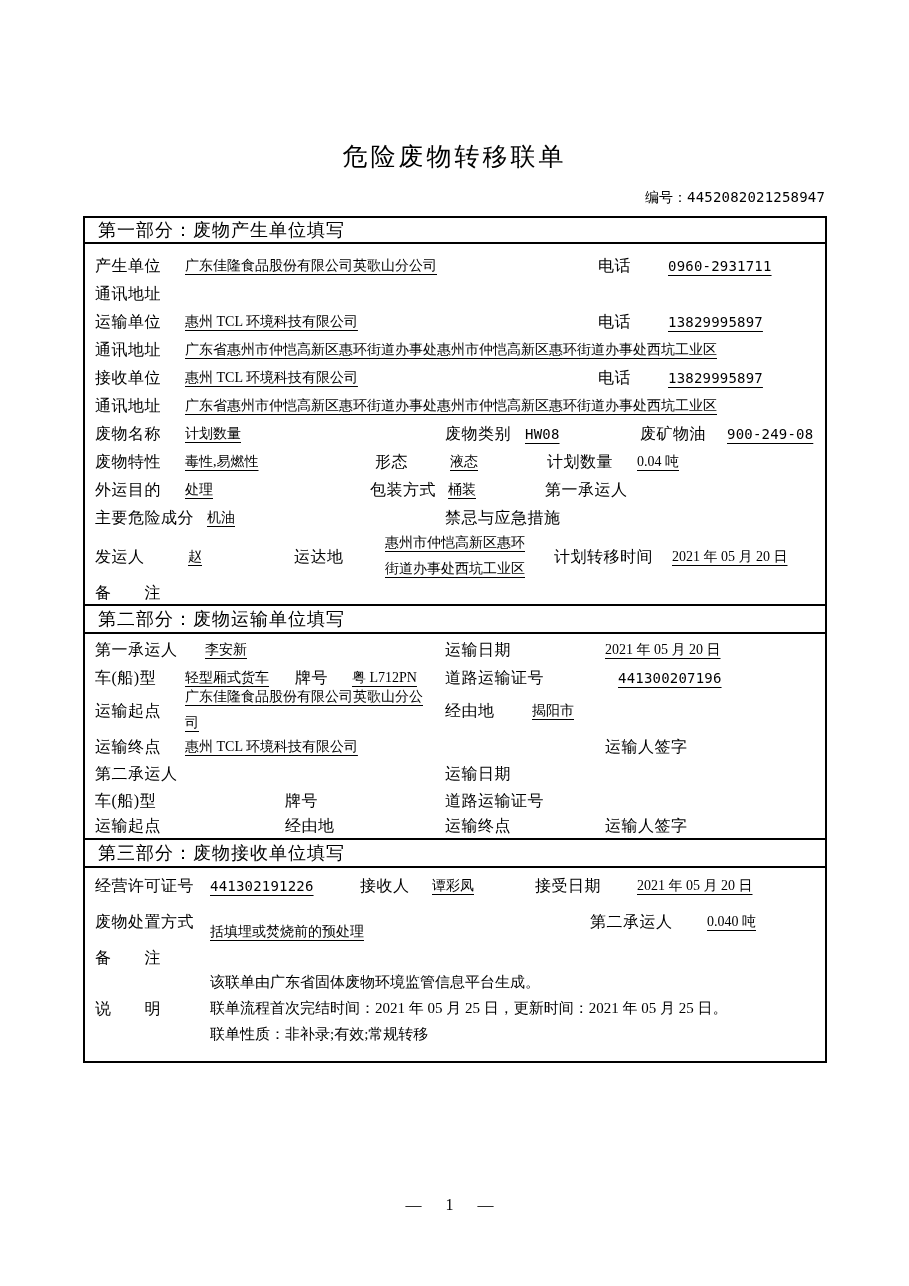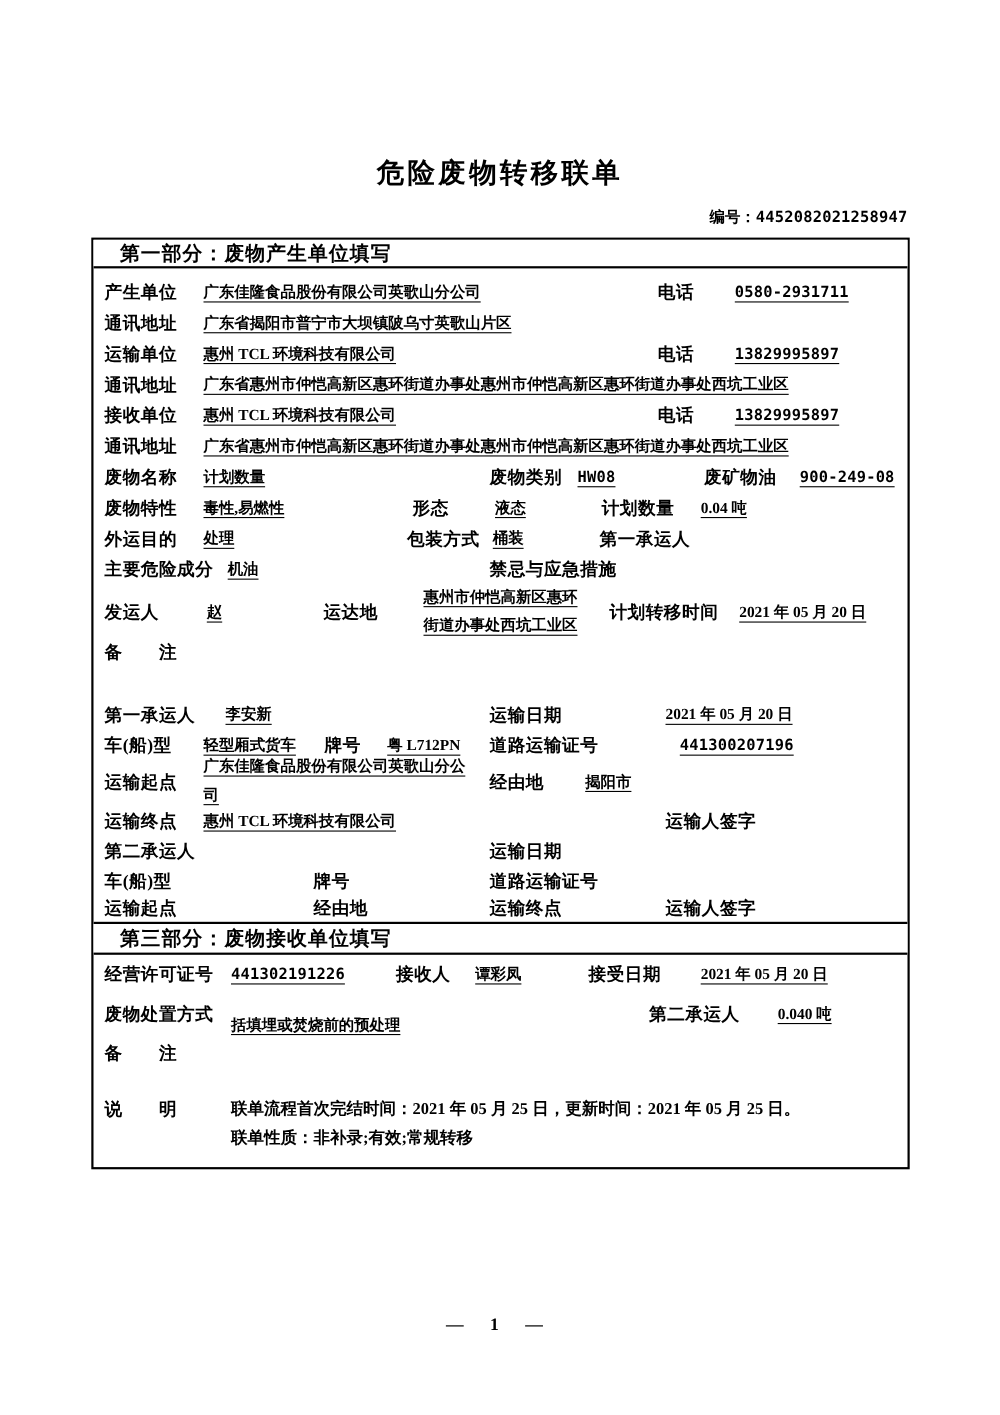--- a/index.html
+++ b/index.html
@@ -2,36 +2,35 @@
 <html><head>
 <meta charset="utf-8">
 <style>
   html,body{margin:0;padding:0;background:#ffffff;}
   .sheet{
     position:relative;
     width:909px;height:1286px;
     background:#ffffff;color:#000;
     font-family:"Liberation Serif","DejaVu Serif",serif;
     overflow:hidden;
-    font-weight:bold;
   }
   .doc-title{
     position:absolute;left:0;right:0;top:140px;
     text-align:center;font-size:25px;letter-spacing:3px;white-space:nowrap;
   }
   .serial{
     position:absolute;left:645px;top:189px;font-size:14px;white-space:nowrap;
   }
   .frame{
     position:absolute;left:83px;top:216px;width:744px;height:847px;
     border:2px solid #000;box-sizing:border-box;
   }
   .sec-h{
     position:absolute;left:85px;width:740px;box-sizing:border-box;
-    font-size:18px;letter-spacing:1px;padding-left:24px;background:#fff;
+    font-size:18px;letter-spacing:1px;padding-left:13px;background:#fff;
   }
   .sec-h1{top:218px;height:26px;line-height:24px;border-bottom:2px solid #000;}
   .sec-h2{top:604px;height:30px;line-height:26px;border-top:2px solid #000;border-bottom:2px solid #000;}
   .sec-h3{top:838px;height:30px;line-height:26px;border-top:2px solid #000;border-bottom:2px solid #000;}
   .lbl{
     position:absolute;font-size:16px;white-space:nowrap;letter-spacing:0.5px;
   }
   .val{
     position:absolute;font-size:14px;white-space:nowrap;
     text-decoration:underline;text-underline-offset:4px;
@@ -57,24 +56,23 @@
     <span>编号：</span><span class="mono">4452082021258947</span>
   </div>
 
   <div class="frame"></div>
 
   <div class="sec-h sec-h1">第一部分：废物产生单位填写</div>
 
   <span class="lbl" style="left:95px;top:256px">产生单位</span>
   <span class="val" style="left:185px;top:257px">广东佳隆食品股份有限公司英歌山分公司</span>
   <span class="lbl" style="left:598px;top:256px">电话</span>
-  <span class="val mono" style="left:668px;top:258px">0580-2931711</span>
+  <span class="val mono" style="left:668px;top:258px">0960-2931711</span>
 
   <span class="lbl" style="left:95px;top:284px">通讯地址</span>
-  <span class="val" style="left:185px;top:285px">广东省揭阳市普宁市大坝镇陂乌寸英歌山片区</span>
 
   <span class="lbl" style="left:95px;top:312px">运输单位</span>
   <span class="val" style="left:185px;top:313px">惠州 TCL 环境科技有限公司</span>
   <span class="lbl" style="left:598px;top:312px">电话</span>
   <span class="val mono" style="left:668px;top:314px">13829995897</span>
 
   <span class="lbl" style="left:95px;top:340px">通讯地址</span>
   <span class="val" style="left:185px;top:341px">广东省惠州市仲恺高新区惠环街道办事处惠州市仲恺高新区惠环街道办事处西坑工业区</span>
 
   <span class="lbl" style="left:95px;top:368px">接收单位</span>
@@ -112,20 +110,21 @@
   <span class="lbl" style="left:95px;top:547px">发运人</span>
   <span class="val" style="left:188px;top:548px">赵</span>
   <span class="lbl" style="left:294px;top:547px">运达地</span>
   <span class="val" style="left:385px;top:534px">惠州市仲恺高新区惠环</span>
   <span class="val" style="left:385px;top:560px">街道办事处西坑工业区</span>
   <span class="lbl" style="left:554px;top:547px">计划转移时间</span>
   <span class="val" style="left:672px;top:548px">2021 年 05 月 20 日</span>
 
   <span class="lbl" style="left:95px;top:583px">备　　注</span>
 
+  <div class="sec-h sec-h2">第二部分：废物运输单位填写</div>
 
   <span class="lbl" style="left:95px;top:640px">第一承运人</span>
   <span class="val" style="left:205px;top:641px">李安新</span>
   <span class="lbl" style="left:445px;top:640px">运输日期</span>
   <span class="val" style="left:605px;top:641px">2021 年 05 月 20 日</span>
 
   <span class="lbl" style="left:95px;top:668px">车(船)型</span>
   <span class="val" style="left:185px;top:669px">轻型厢式货车</span>
   <span class="lbl" style="left:295px;top:668px">牌号</span>
   <span class="val" style="left:352px;top:669px">粤 L712PN</span>
@@ -164,18 +163,19 @@
   <span class="val" style="left:637px;top:877px">2021 年 05 月 20 日</span>
 
   <span class="lbl" style="left:95px;top:912px">废物处置方式</span>
   <span class="val" style="left:210px;top:923px">括填埋或焚烧前的预处理</span>
   <span class="lbl" style="left:590px;top:912px">第二承运人</span>
   <span class="val" style="left:707px;top:913px">0.040 吨</span>
 
   <span class="lbl" style="left:95px;top:948px">备　　注</span>
 
   <span class="lbl" style="left:95px;top:999px">说　　明</span>
+  <span class="val plain" style="left:210px;top:973px;font-size:15px">该联单由广东省固体废物环境监管信息平台生成。</span>
   <span class="val plain" style="left:210px;top:999px;font-size:15px">联单流程首次完结时间：2021 年 05 月 25 日，更新时间：2021 年 05 月 25 日。</span>
   <span class="val plain" style="left:210px;top:1025px;font-size:15px">联单性质：非补录;有效;常规转移</span>
 
   <div class="footer">— 1 —</div>
 
 </div>
 
 </body></html>

